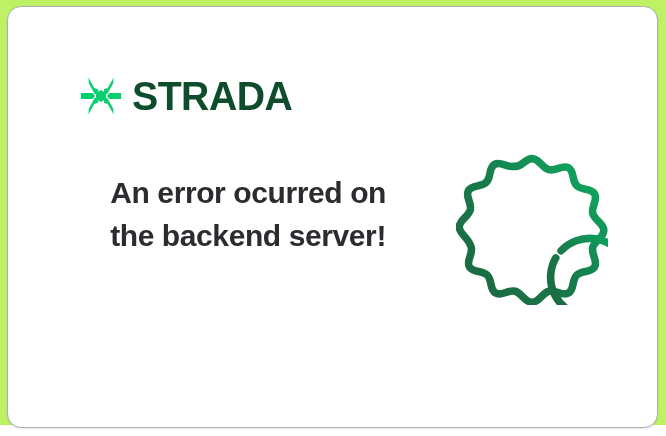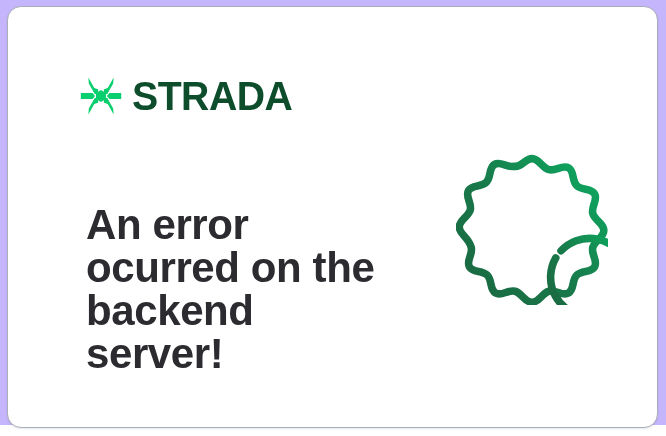--- a/index.html
+++ b/index.html
@@ -13,21 +13,22 @@
     height: 436px;
     font-family: "Liberation Sans", sans-serif;
     -webkit-font-smoothing: antialiased;
     overflow: hidden;
   }
 
   .screen {
     position: relative;
     width: 666px;
     height: 425px;
-    background: #c4b5fd;
+    background: #bef264;
+    text-align: right;
   }
 
   
   .card {
     position: absolute;
     left: 7px;
     top: 6px;
     width: 651px;
     height: 422px;
     box-sizing: border-box;
@@ -66,25 +67,24 @@
   }
 
   
   .message {
     position: absolute;
     left: 78px;
     top: 164px;
     width: 300px;
     font-family: "Liberation Sans", sans-serif;
     font-weight: bold;
-    font-size: 42px;
+    font-size: 30px;
     line-height: 43px;
     letter-spacing: -0.4px;
     color: #2b2b30;
-    margin-top: 32px;
   }
 
   
   .gear {
     position: absolute;
     left: 448px;
     top: 142px;
     width: 152px;
     height: 156px;
   }

